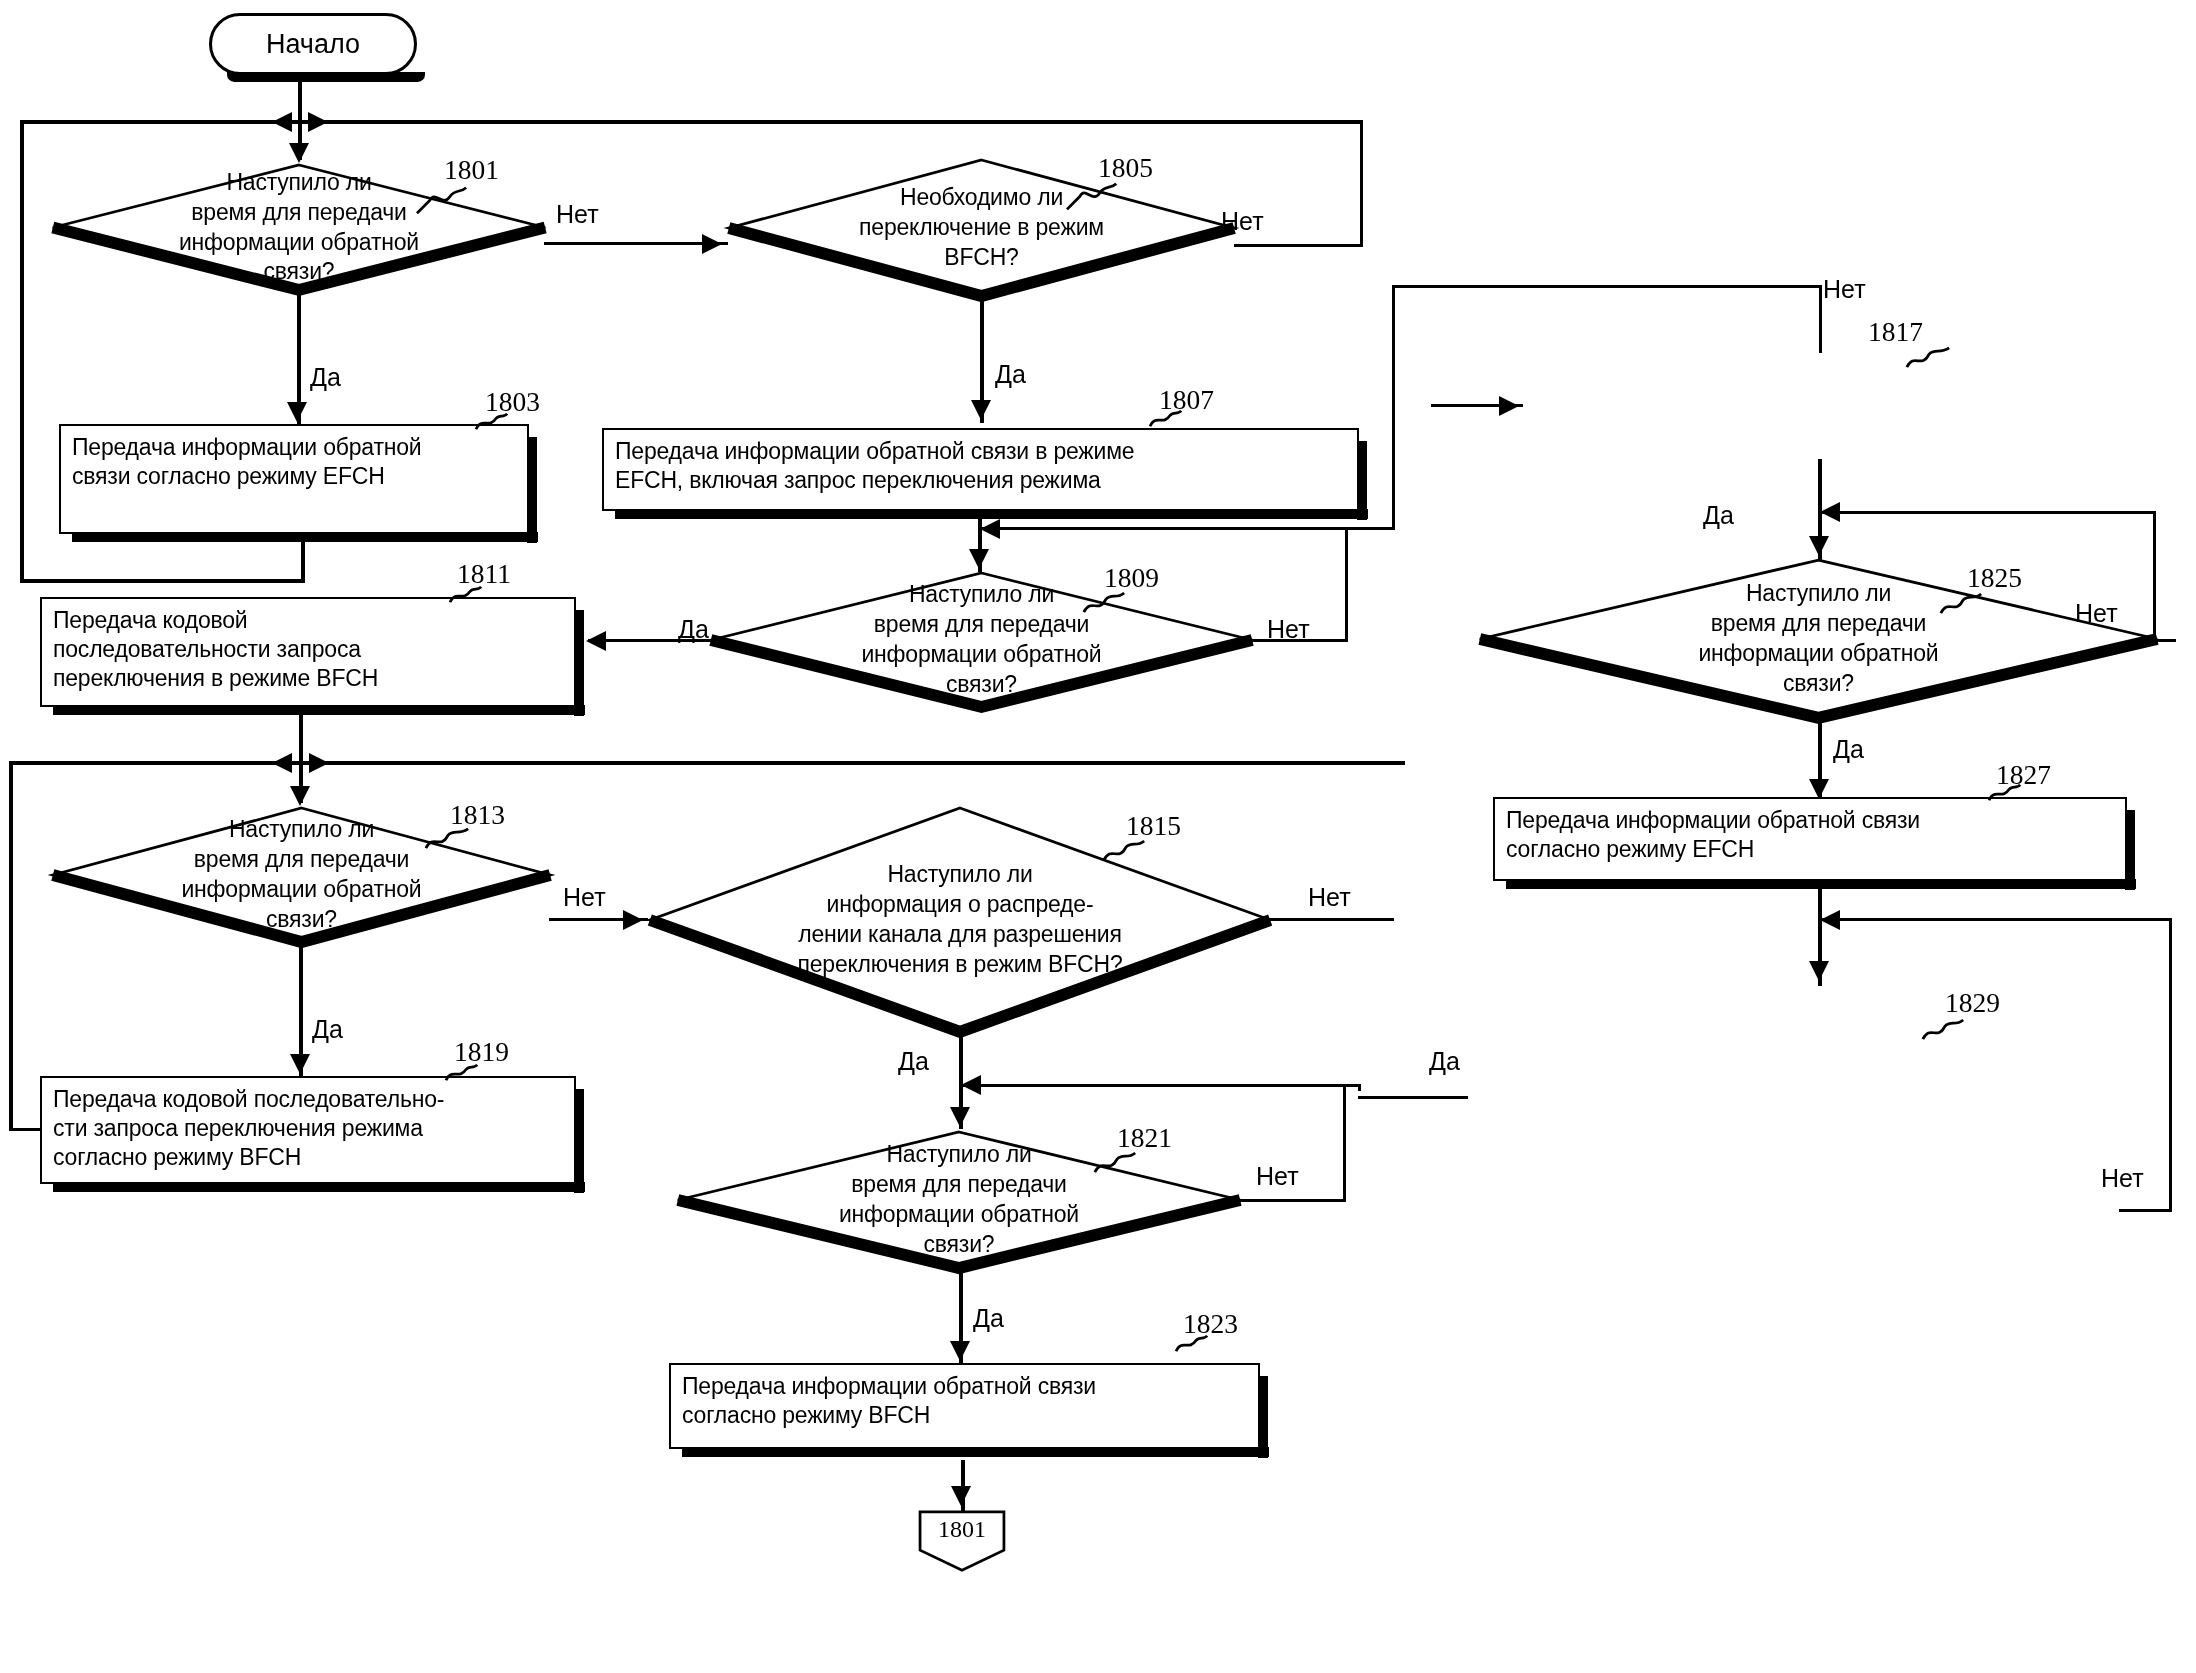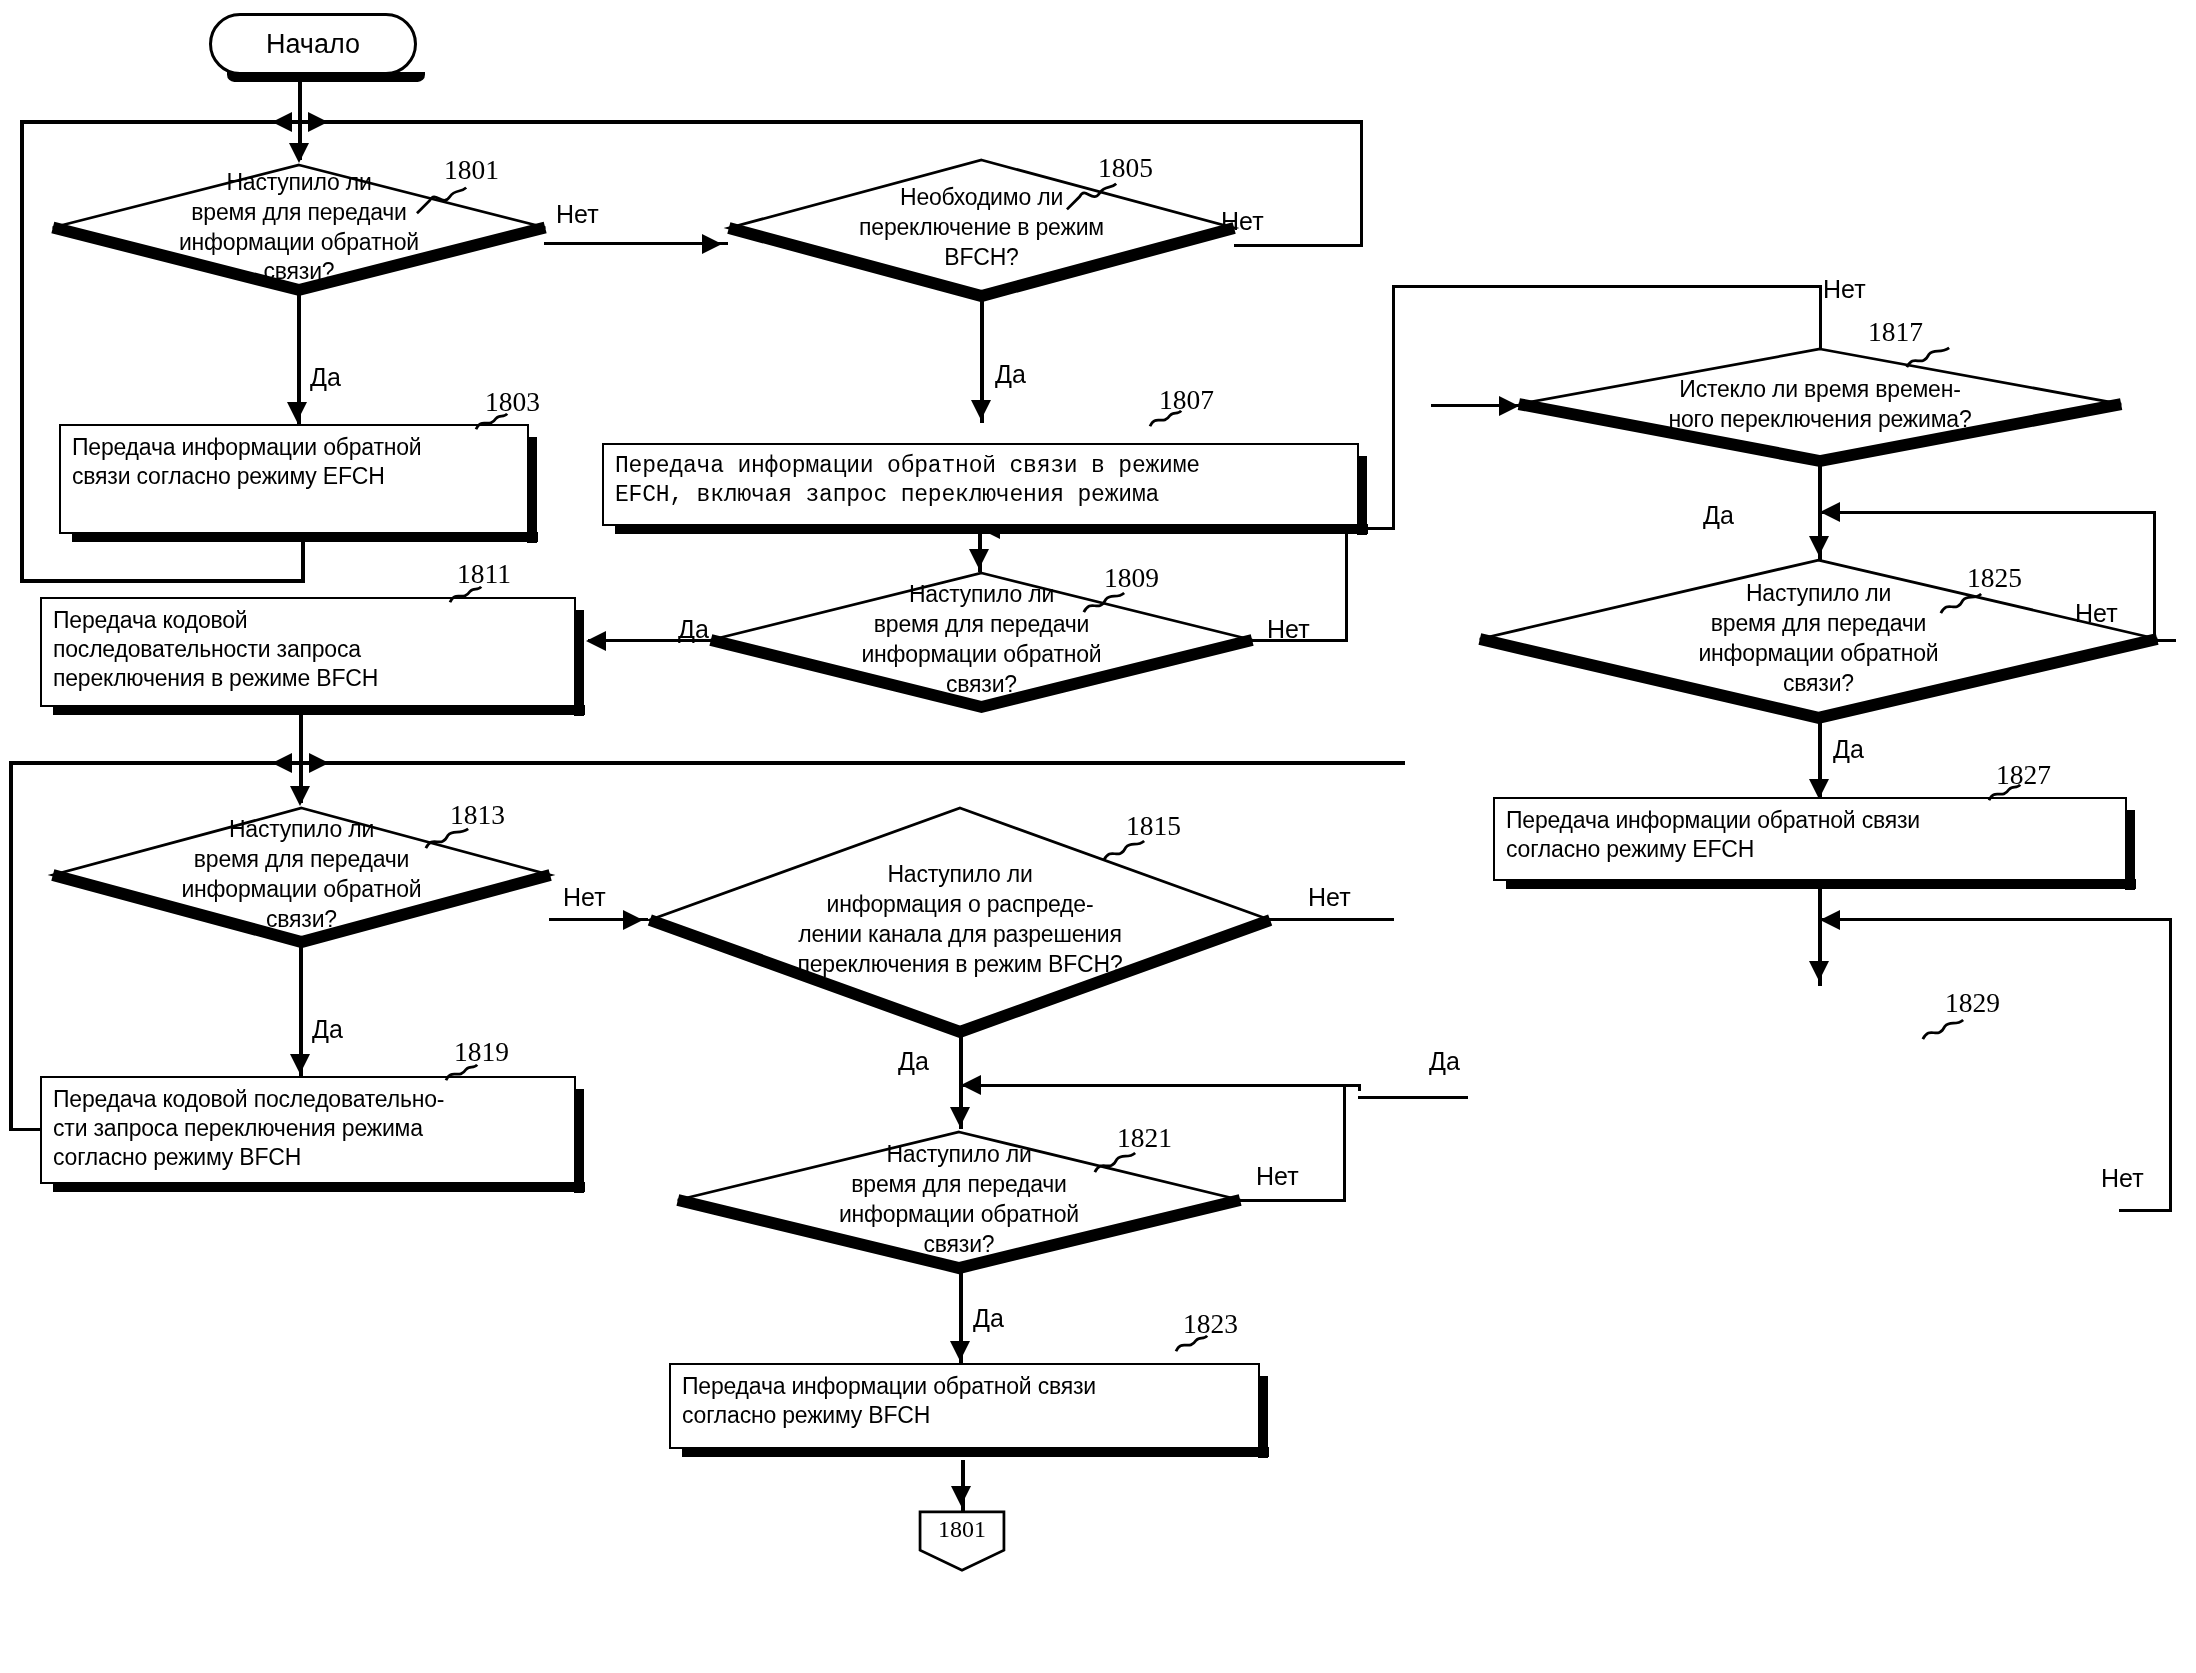--- a/index.html
+++ b/index.html
@@ -190,21 +190,21 @@
   </div>
   <div class="ref" style="left:485px; top:386px;">1803</div>
   <svg class="squig" style="left:474px; top:411px;" width="37" height="22" viewBox="0 0 40 24">
     <path d="M2,20 C8,6 16,20 24,8 C28,3 32,8 36,3" fill="none" stroke="#000" stroke-width="3"></path>
   </svg>
 
   <div class="line vline" style="left:301px; top:534px; width:3.7px; height:48px;"></div>
   <div class="line hline" style="left:20px; top:579px; width:285px; height:3.7px;"></div>
   <div class="line vline" style="left:20px; top:120px; width:3.7px; height:463px;"></div>
 
-  <div class="pbox" style="left:602px; top:443px; width:757px; height:83px;font-family:Liberation Mono, monospace;">
+  <div class="pbox" style="left:602px; top:428px; width:757px; height:83px;">
     <div>Передача информации обратной связи в режиме</div>
     <div>EFCH, включая запрос переключения режима</div>
   </div>
   <div class="ref" style="left:1159px; top:384px;">1807</div>
   <svg class="squig" style="left:1148px; top:408px;" width="37" height="22" viewBox="0 0 40 24">
     <path d="M2,20 C8,6 16,20 24,8 C28,3 32,8 36,3" fill="none" stroke="#000" stroke-width="3"></path>
   </svg>
 
   <div class="line vline" style="left:978px; top:511px; width:3.7px; height:61px;"></div>
   <div class="arr arr-down" style="left:969px; top:549px;"></div>
@@ -367,30 +367,20 @@
   </div>
 
   <div class="line hline" style="left:1392px; top:285px; width:430px; height:2.8px;"></div>
   <div class="line vline" style="left:1819px; top:285px; width:2.8px; height:68px;"></div>
   <div class="lbl" style="left:1823px; top:275px;">Нет</div>
 
   <div class="line hline" style="left:1431px; top:404px; width:92px; height:2.8px;"></div>
   <div class="line vline" style="left:1431px; top:406px; width:2.8px; height:0px;"></div>
   <div class="arr arr-right" style="left:1499px; top:396px;"></div>
 
-  <div class="dia" style="left:1517px; top:347px; width:606px; height:116px;">
-    <svg width="606" height="127" viewBox="0 0 660 138">
-      <polygon points="330,2 658,62 330,124 2,62" fill="#fff" stroke="#000" stroke-width="3"></polygon>
-      <polyline points="2,62 330,124 658,62" fill="none" stroke="#000" stroke-width="13"></polyline>
-    </svg>
-    <div class="txt" style="height:116px;">
-      <div>Истекло ли время времен-</div>
-      <div>ного переключения режима?</div>
-    </div>
-  </div>
   <div class="ref" style="left:1868px; top:316px;">1817</div>
   <svg class="squig" style="left:1905px; top:345px;" width="46" height="26" viewBox="0 0 50 28">
     <path d="M2,24 C10,8 18,26 26,10 C32,3 38,10 48,3" fill="none" stroke="#000" stroke-width="3"></path>
   </svg>
 
   <div class="line vline" style="left:1818px; top:459px; width:3.7px; height:101px;"></div>
   <div class="arr arr-down" style="left:1809px; top:536px;"></div>
   <div class="lbl" style="left:1703px; top:501px;">Да</div>
 
   <div class="line hline" style="left:1820px; top:511px; width:334px; height:2.8px;"></div>

